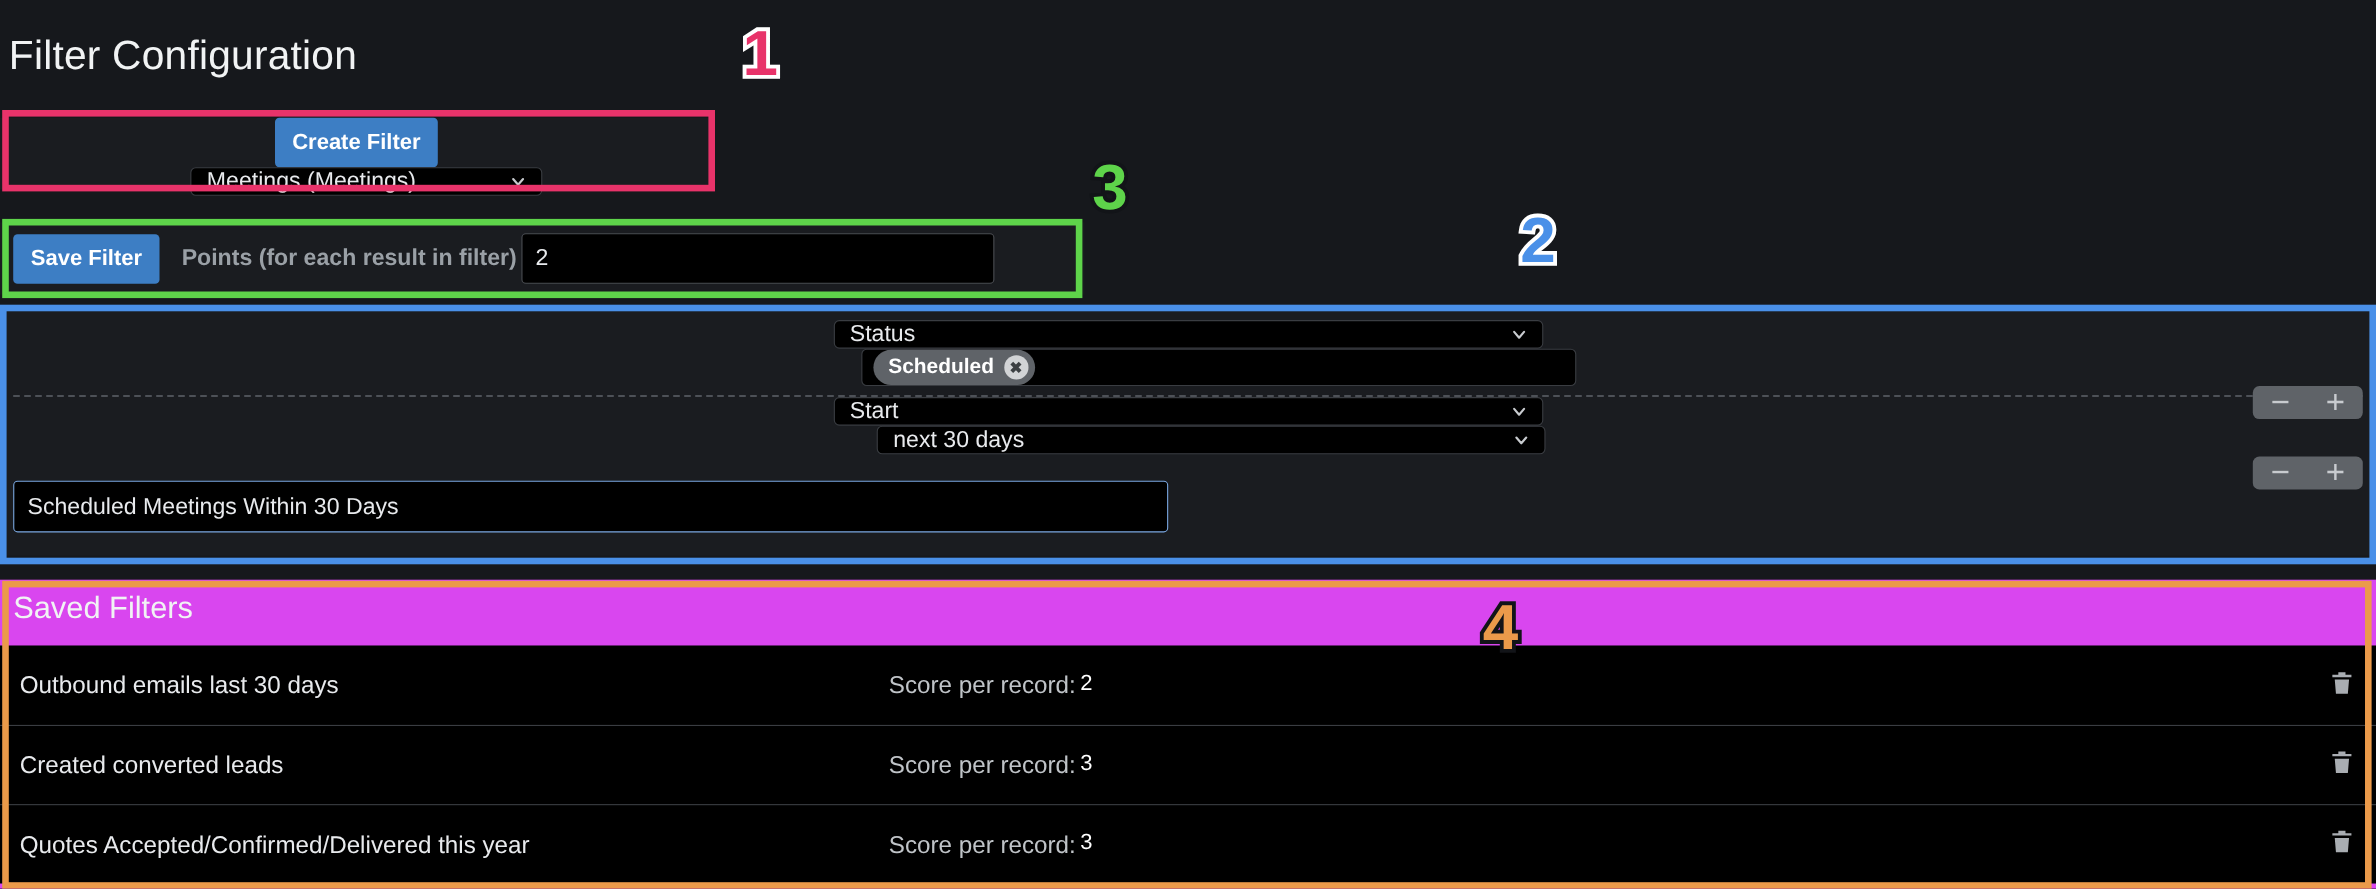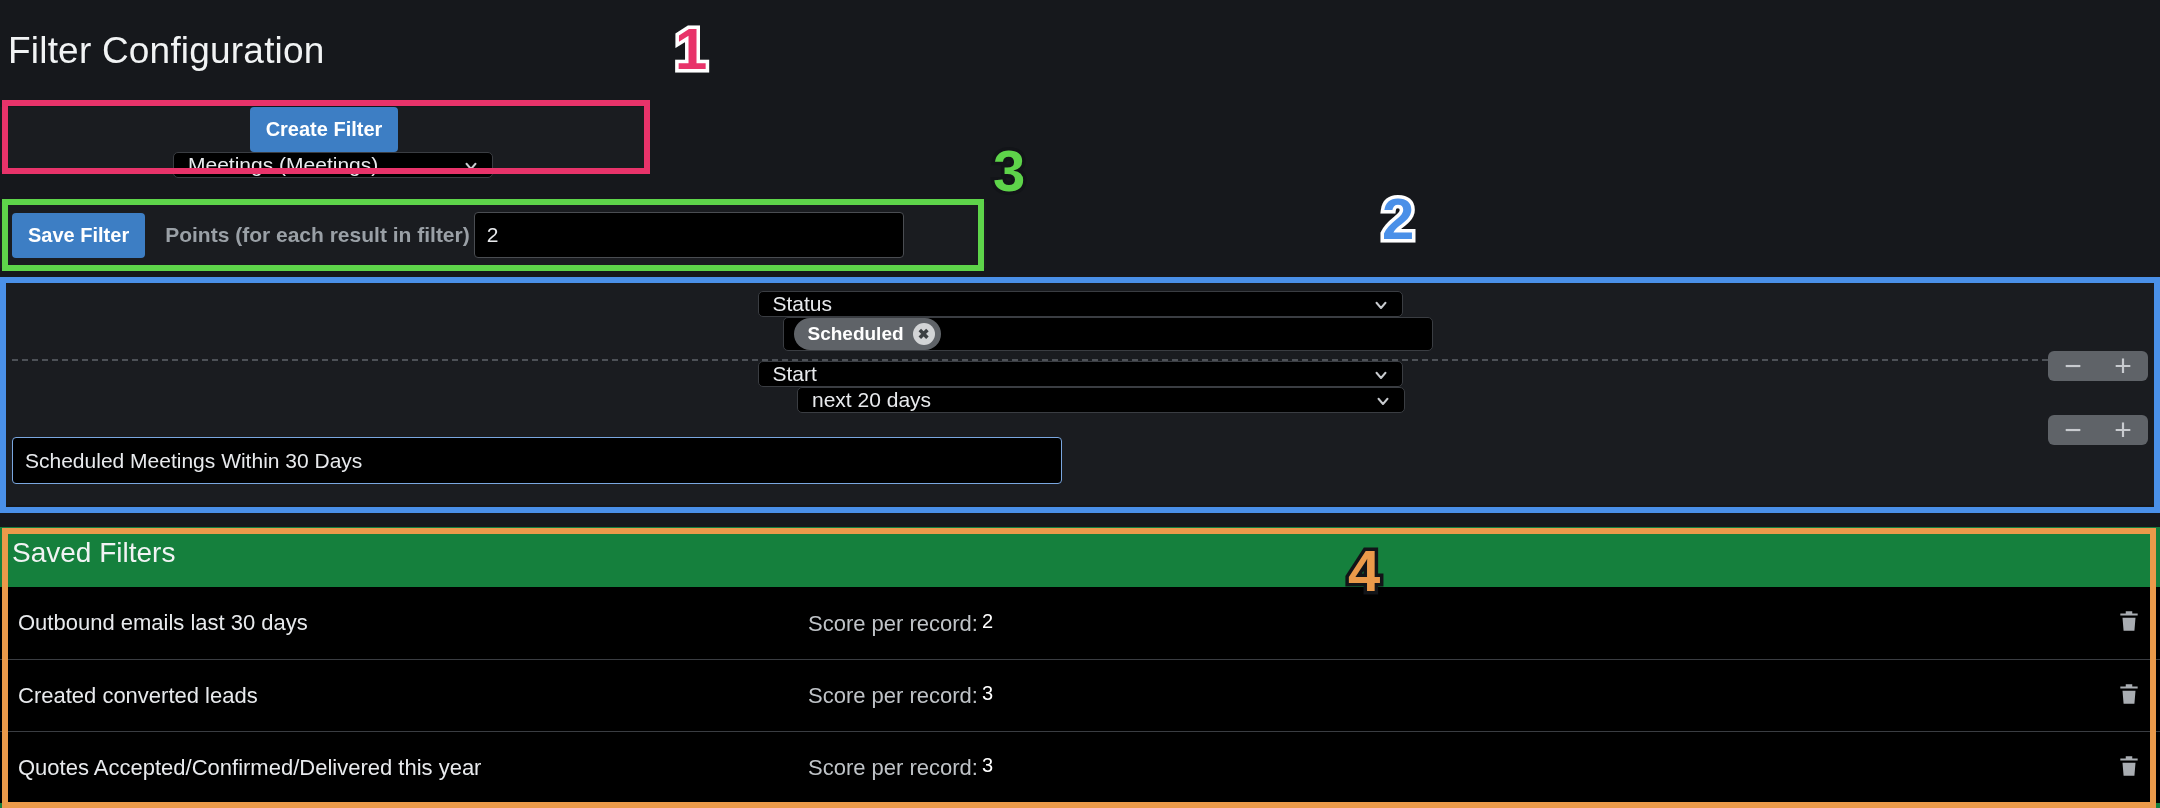--- a/index.html
+++ b/index.html
@@ -214,21 +214,21 @@
     padding: 0 12px;
   }
 
   
   .saved {
     position: absolute;
     left: 0px;
     top: 527px;
     width: 2160px;
     height: 281px;
-    background: #15803d;
+    background: #d946ef;
   }
   .saved-title {
     font-size: 28px;
     color: #f1f3f4;
     padding: 10px 12px 0 12px;
     height: 60px;
   }
   .saved-list { background: #000000; }
   .saved-item {
     display: flex;
@@ -329,21 +329,21 @@
     <div class="cond-row">
       <div class="select-box cond-field">
         <span>Start</span>
         <span class="chev">
           <svg viewBox="0 0 24 24" width="18" height="18">
               <path d="M6 9l6 7 6-7" fill="none" stroke="#c8cbcf" stroke-width="2.6" stroke-linecap="round" stroke-linejoin="round"></path>
             </svg>
         </span>
       </div>
       <div class="select-box cond-op">
-        <span>next 20 days</span>
+        <span>next 30 days</span>
         <span class="chev">
           <svg viewBox="0 0 24 24" width="18" height="18">
               <path d="M6 9l6 7 6-7" fill="none" stroke="#c8cbcf" stroke-width="2.6" stroke-linecap="round" stroke-linejoin="round"></path>
             </svg>
         </span>
       </div>
       <div class="cond-val empty"></div>
       <div class="plusminus">
         <span class="pm-btn">−</span>
         <span class="pm-btn">+</span>

